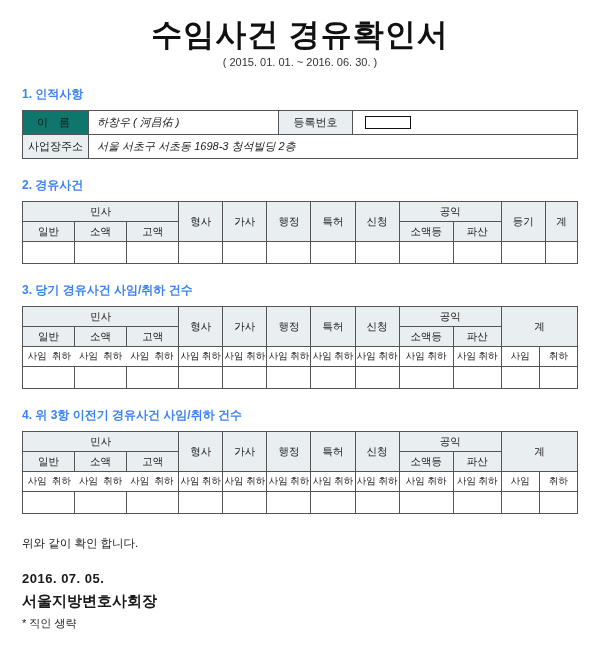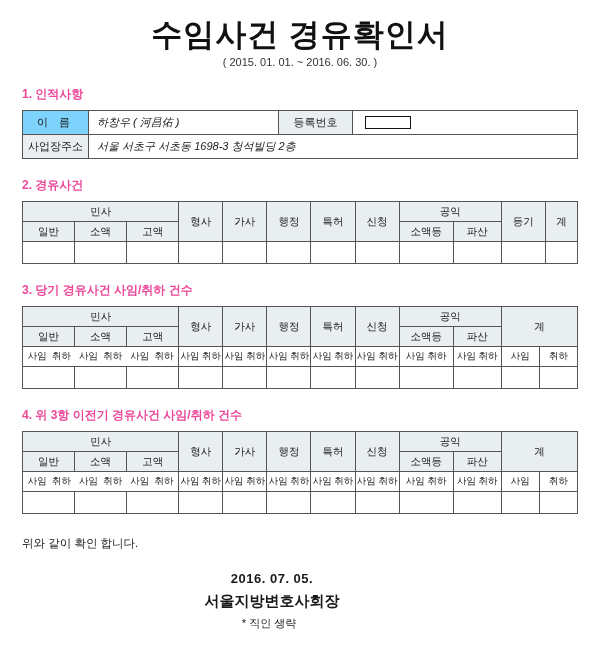--- a/index.html
+++ b/index.html
@@ -36,42 +36,42 @@
     color: #333;
   }
   .section {
     margin: 0 22px;
   }
   .section-title {
     font-size: 12px;
     font-weight: bold;
     margin-top: 18px;
     margin-bottom: 7px;
-    color: #ec4899;
+    color: #3b82f6;
   }
   table {
     border-collapse: collapse;
     width: 100%;
     table-layout: fixed;
   }
   table td, table th {
     border: 1px solid #555;
     font-size: 10.5px;
     text-align: center;
     font-weight: normal;
     padding: 0;
     height: 20px;
     background: #fff;
   }
   
   .info-table td {
     height: 23px;
   }
   .info-table .lbl {
-    background: #7dd3fc;
+    background: #0f766e;
     letter-spacing: 4px;
     font-size: 11px;
   }
   .info-table .lbl-nospace {
     background: #e9eef0;
     font-size: 11px;
   }
   .info-table .val {
     text-align: left;
     padding-left: 8px;
@@ -99,21 +99,21 @@
   .case-table td.sa {
     font-size: 9.5px;
     height: 19px;
   }
   .note {
     font-size: 11.5px;
     margin-top: 22px;
   }
   .sign-block {
     margin-top: 20px;
-    text-align: center;
+    text-align: left;
     padding-right: 56px;
   }
   .sign-date {
     font-size: 13px;
     font-weight: bold;
     letter-spacing: 0.5px;
   }
   .sign-org {
     font-size: 15px;
     font-weight: bold;

